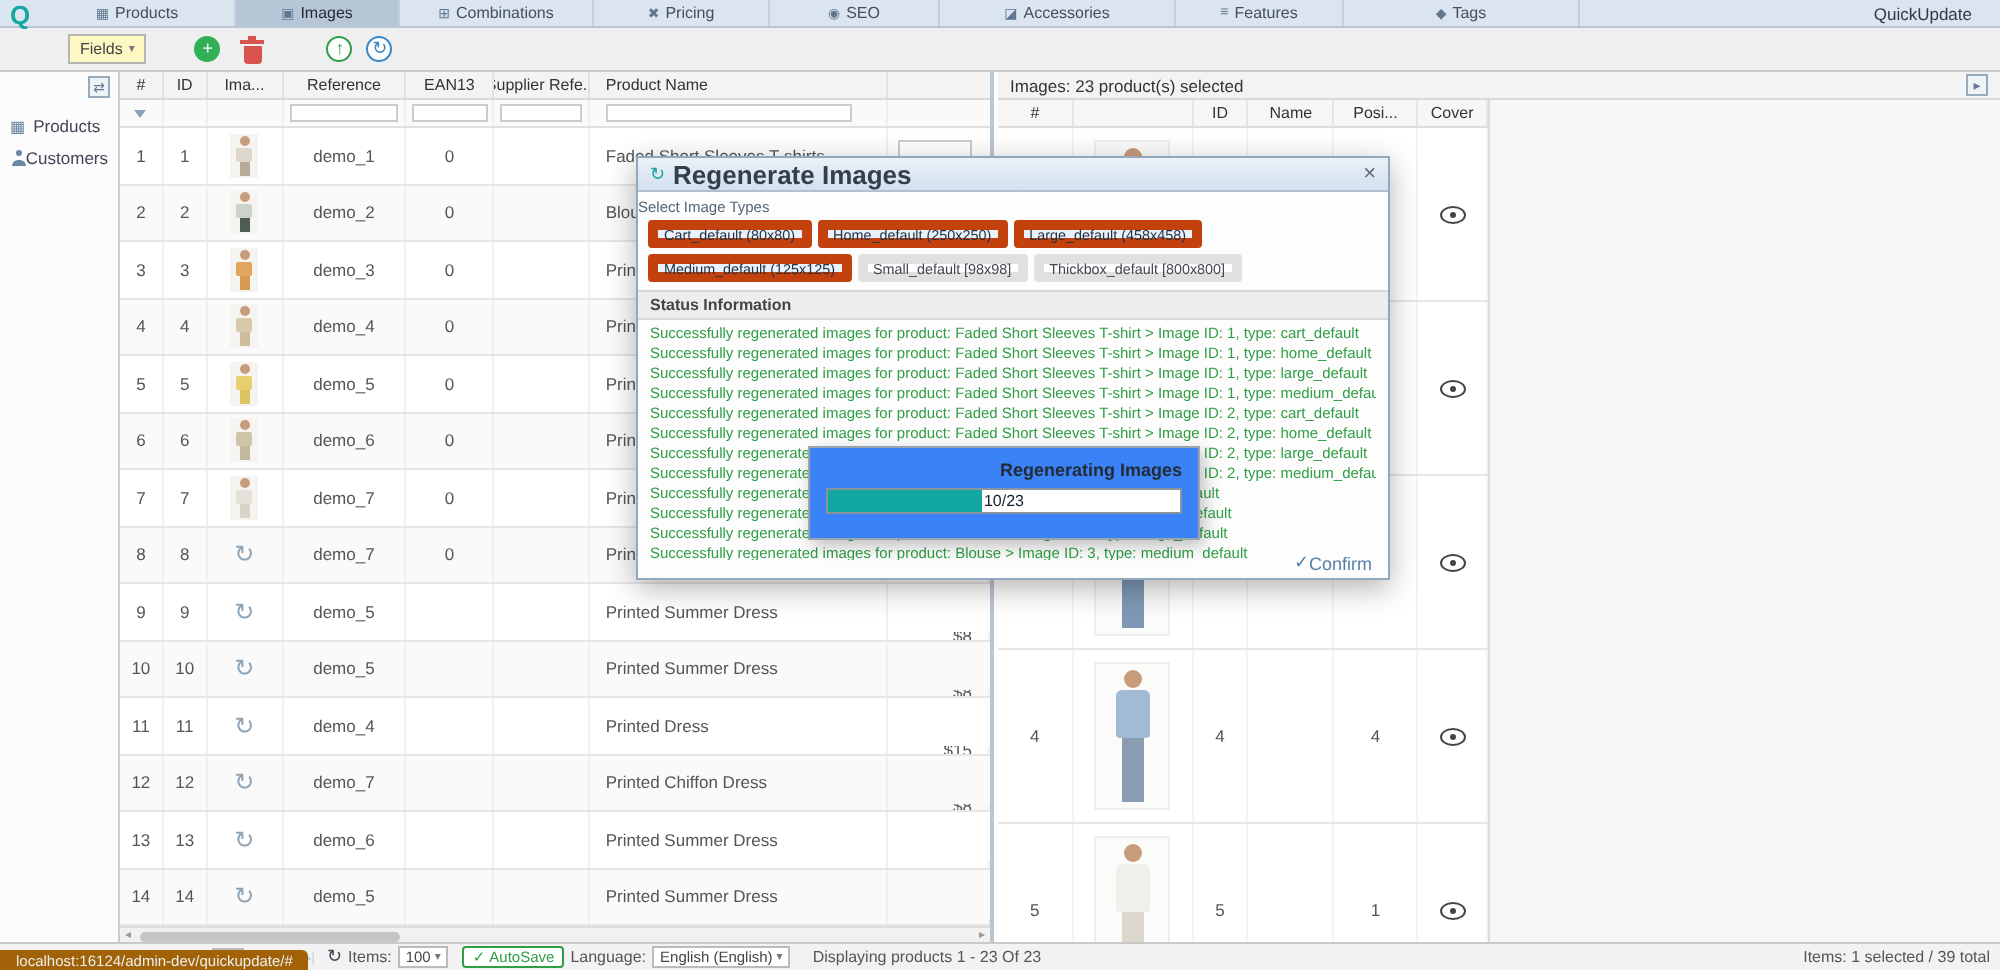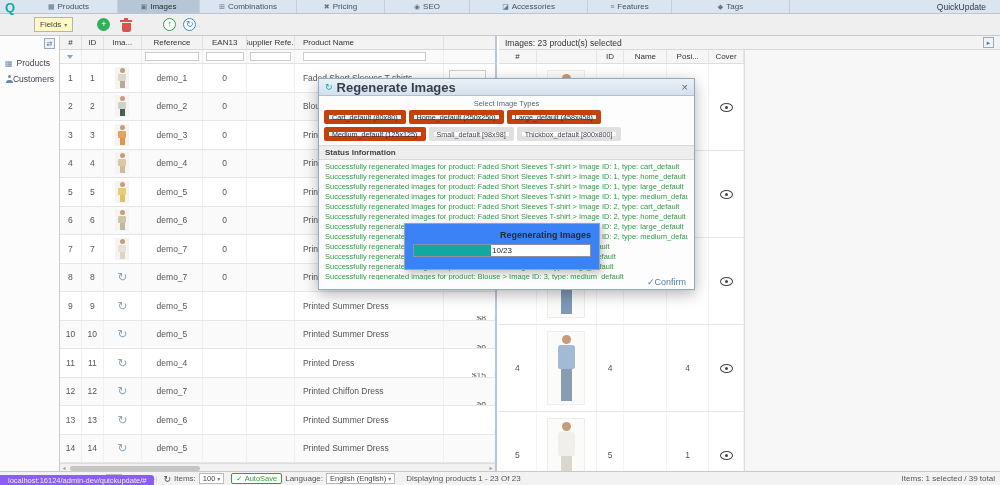--- a/index.html
+++ b/index.html
@@ -116,21 +116,21 @@
                 margin:-1.5px 0 0 -1.5px; border-radius:50%; background:#444; }
 
   
   .modal { position:absolute; left:318px; top:78px; width:377px; height:212px; background:#fdfdfd;
            border:1px solid #92a8bd; box-shadow:0 4px 14px rgba(0,0,0,0.3); z-index:10; }
   .mhead { height:17px; background:linear-gradient(#eaf1f8,#d3e0ee); border-bottom:1px solid #b0c0d0;
            display:flex; align-items:center; padding:0 6px; gap:4px; }
   .micon { color:#14a8a1; font-size:9px; }
   .mtitle { font-size:13px; font-weight:bold; color:#333f4b; }
   .mclose { margin-left:auto; color:#667; font-size:11px; line-height:1; }
-  .mselect { text-align:center; font-size:7.5px; color:#567; margin:3px 0 2px; }
+  .mselect { text-align:left; font-size:7.5px; color:#567; margin:3px 0 2px; }
   .mtypes { display:flex; flex-wrap:wrap; gap:3px; padding:0 5px; }
   .tbtn { font-size:7.2px; color:#234; background:#e9f1fb; border:5px solid #c2410c; border-radius:2px;
           padding:2px 3px; height:13px; display:flex; align-items:center; white-space:nowrap; }
   .tbtn.plain { background:#fff; border-color:#e0e0e0; color:#445; }
   .mstatus { margin-top:4px; background:#ededed; border-top:1px solid #d8d8d8; border-bottom:1px solid #d8d8d8;
              font-size:8px; font-weight:bold; color:#444; padding:2px 6px; }
   .mlog { padding:2px 6px; font-size:7.5px; color:#2f9e44; line-height:10px; height:120px; overflow:hidden; }
   .mlog div { white-space:nowrap; overflow:hidden; }
   .mfoot { position:absolute; bottom:2px; right:8px; font-size:9px; color:#567fa5; display:flex; align-items:center; }
 
@@ -152,21 +152,21 @@
               font-size:7.5px; font-family:inherit; }
   .sref { color:#445; font-size:9px; margin-left:3px; }
   .sdrop { height:11px; border:1px solid #bbb; background:#fff; display:flex; align-items:center;
            gap:2px; padding:0 3px; font-size:7.5px; color:#444; }
   .autosave { height:11px; border:1px solid #2f9e44; border-radius:2px; background:#fff; color:#2f9e44;
               display:flex; align-items:center; gap:2px; padding:0 4px; font-size:7.5px; margin-left:4px; }
   .slabel { margin-left:0; }
   .displaying { margin-left:8px; color:#555; }
   .right-summary { margin-left:auto; padding-right:5px; color:#555; }
 
-  .url-tip { position:absolute; left:0; bottom:0; height:10px; background:#8b5cf6; color:#eee;
+  .url-tip { position:absolute; left:0; bottom:0; height:10px; background:#a16207; color:#eee;
              font-size:7.5px; display:flex; align-items:center; padding:0 8px;
              border-top-right-radius:3px; z-index:20; }
 </style>
 </head>
 <body>
 
 <div class="app">
 
   <div class="logo">Q</div>
 

